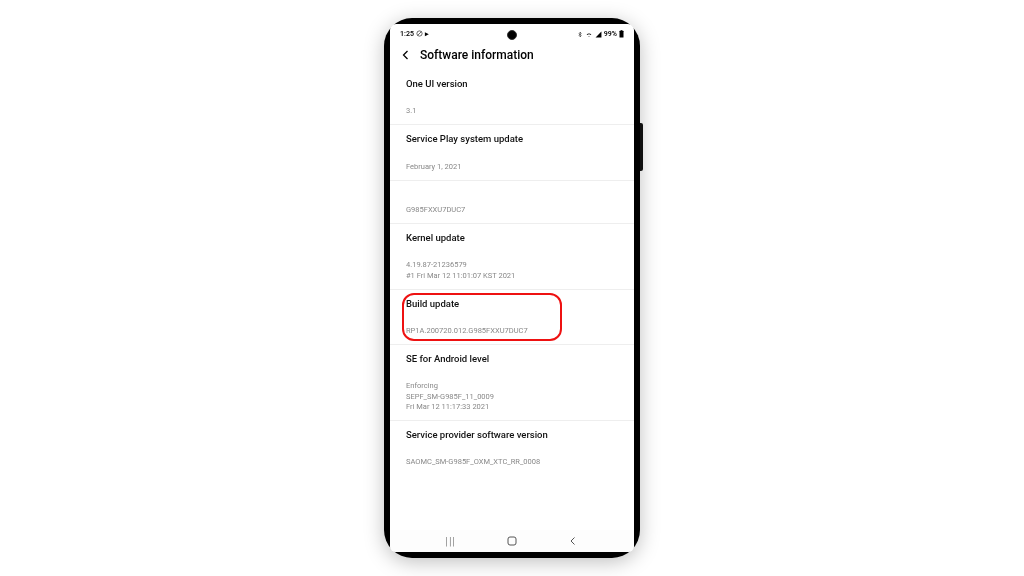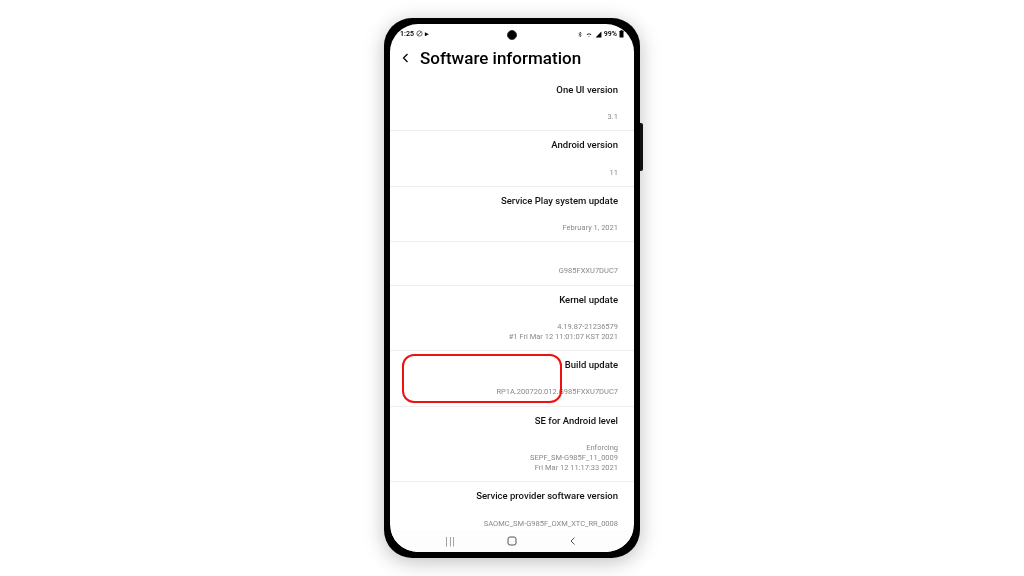--- a/index.html
+++ b/index.html
@@ -28,21 +28,21 @@
       top: 105px;
       width: 3px;
       height: 48px;
       background: #111;
       border-radius: 0 2px 2px 0;
     }
     .screen {
       width: 100%;
       height: 100%;
       background: #fff;
-      border-radius: 28px;
+      border-radius: 6px;
       overflow: hidden;
       position: relative;
       display: flex;
       flex-direction: column;
     }
     .camera {
       position: absolute;
       top: 6px;
       left: 50%;
       transform: translateX(-50%);
@@ -67,30 +67,29 @@
     .status-left, .status-right { display: flex; align-items: center; gap: 2px; }
     .status-right svg { display: block; }
     .header {
       display: flex;
       align-items: center;
       gap: 8px;
       padding: 6px 10px 8px;
       flex-shrink: 0;
     }
     .header .back { width: 12px; height: 12px; display:flex; align-items:center; justify-content:center; }
-    .header .title { font-size: 17px; font-weight: 500; color: #000; }
+    .header .title { font-size: 12px; font-weight: 500; color: #000; }
     .list {
       flex: 1;
       overflow: hidden;
     }
     .item {
       padding: 8px 16px;
       border-bottom: 1px solid #eee;
       position: relative;
-      text-align: right;
     }
     .item:last-child { border-bottom: none; }
     .item .label { font-size: 9.5px; font-weight: 500; color: #111; line-height: 1.3; }
     .item .value { font-size: 7.5px; color: #888; line-height: 1.35; margin-top: 16px; white-space: pre-line; }
     .highlight-ring {
       position: absolute;
       border: 2.5px solid #e11;
       border-radius: 12px;
       top: 3px;
       left: 12px;
@@ -161,24 +160,20 @@
             <polyline points="15 4 7 12 15 20"></polyline>
           </svg>
       </span>
       <span class="title">Software information</span>
     </div>
 
     <div class="list" id="list">
         <div class="item">
           <div class="label">One UI version</div>
           <div class="value">3.1</div>
-        </div>
-        <div class="item">
-          <div class="label">Android version</div>
-          <div class="value">11</div>
         </div>
         <div class="item">
           <div class="label">Service Play system update</div>
           <div class="value">February 1, 2021</div>
         </div>
         <div class="item">
           <div class="value">G985FXXU7DUC7</div>
         </div>
         <div class="item">
           <div class="label">Kernel update</div>

